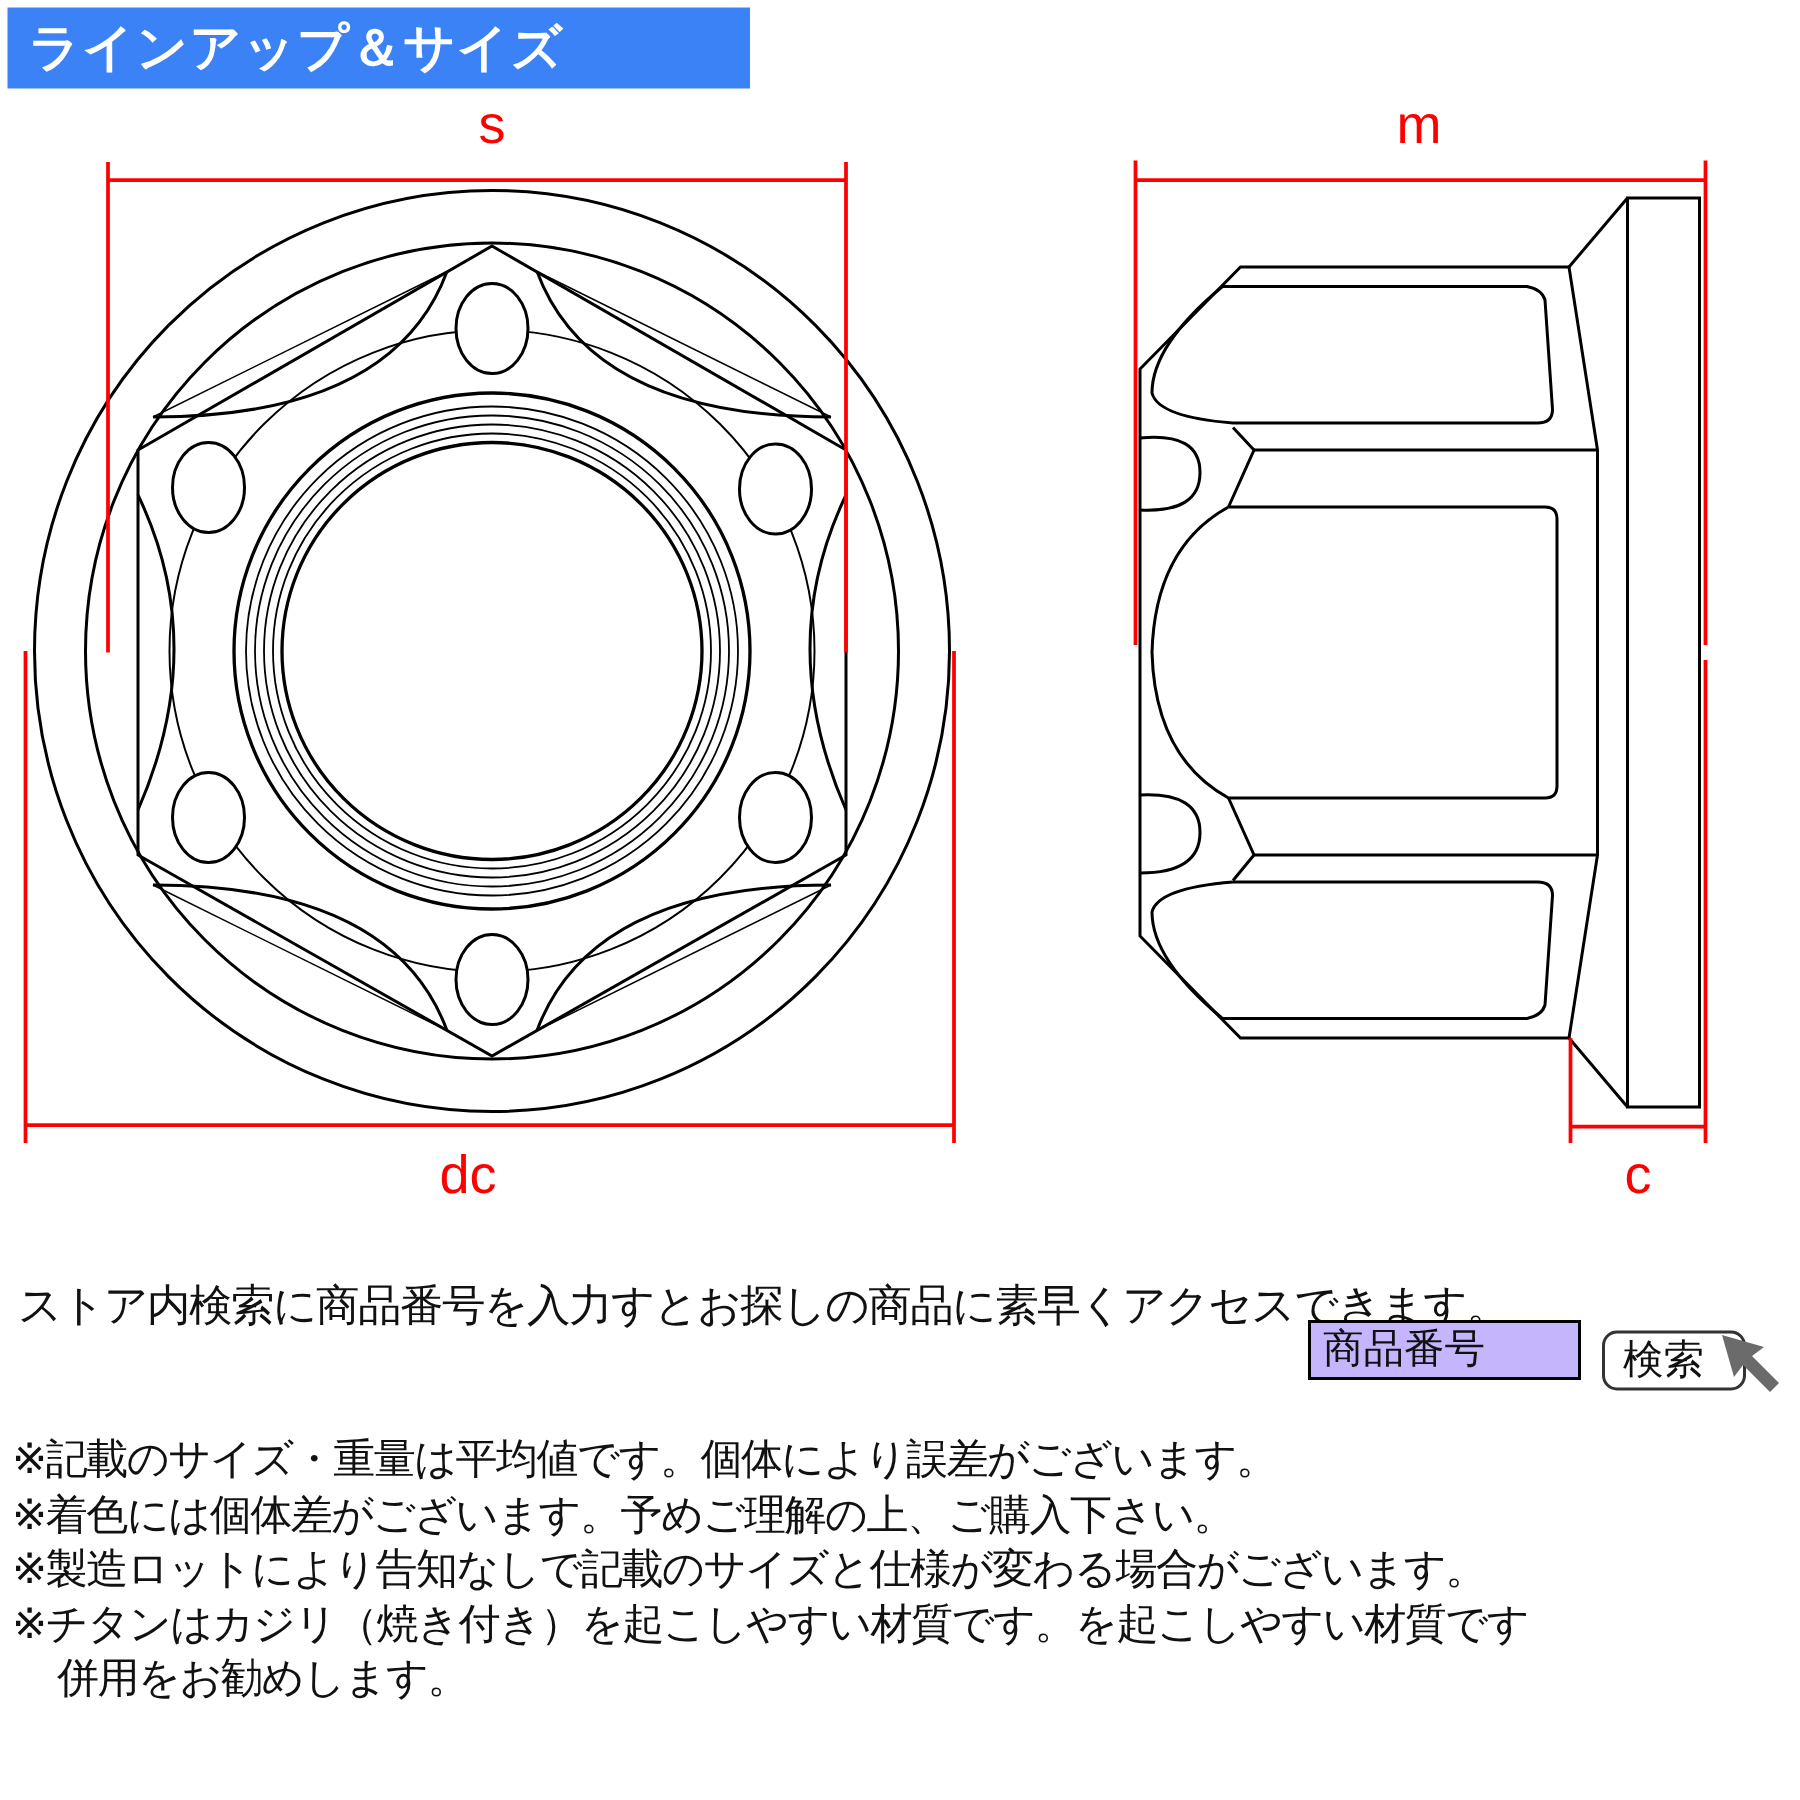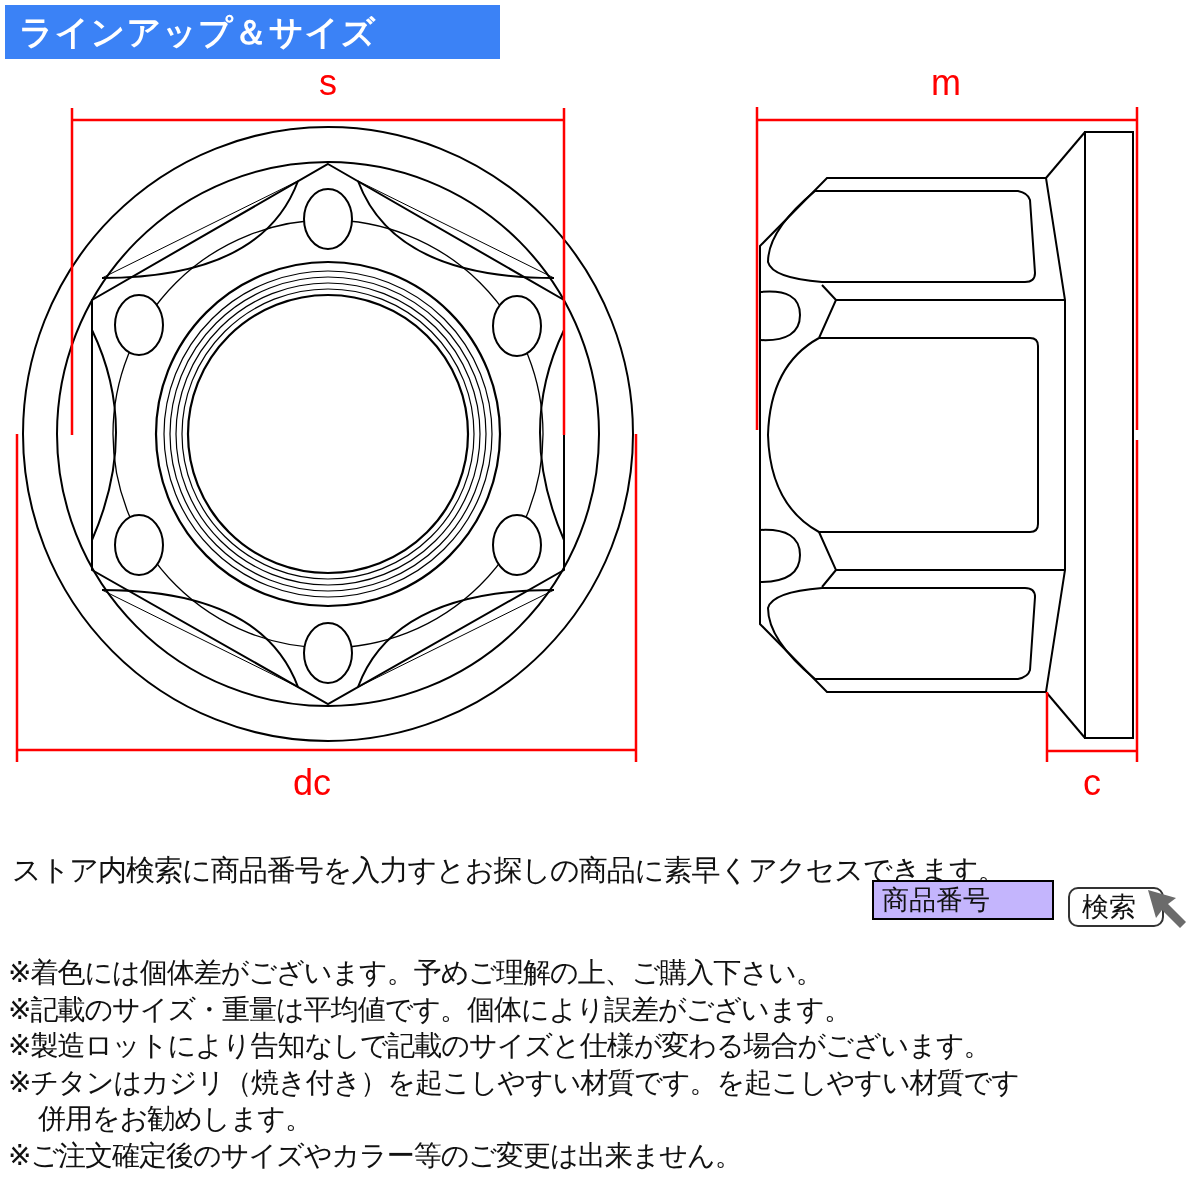--- a/index.html
+++ b/index.html
@@ -133,19 +133,18 @@
 
 <div class="desc">ストア内検索に商品番号を入力すとお探しの商品に素早くアクセスできます。</div>
 
 <div class="search-box">商品番号</div>
 <div class="search-btn">検索</div>
 <svg class="cursor" width="44" height="44" viewBox="0 0 44 44">
   <polygon points="2,2 30,10 22,16 40,34 34,40 16,22 10,30" fill="#6b6b6b"></polygon>
 </svg>
 
 <div class="notes">
+  <div class="note">※記載のサイズ・重量は平均値です。個体により誤差がございます。</div>
   <div class="note">※着色には個体差がございます。予めご理解の上、ご購入下さい。</div>
-  <div class="note">※記載のサイズ・重量は平均値です。個体により誤差がございます。</div>
   <div class="note">※製造ロットにより告知なしで記載のサイズと仕様が変わる場合がございます。</div>
   <div class="note">※チタンはカジリ（焼き付き）を起こしやすい材質です。を起こしやすい材質です</div>
   <div class="note indent">併用をお勧めします。</div>
-  <div class="note">※ご注文確定後のサイズやカラー等のご変更は出来ません。</div>
 </div>
 
 </body></html>

